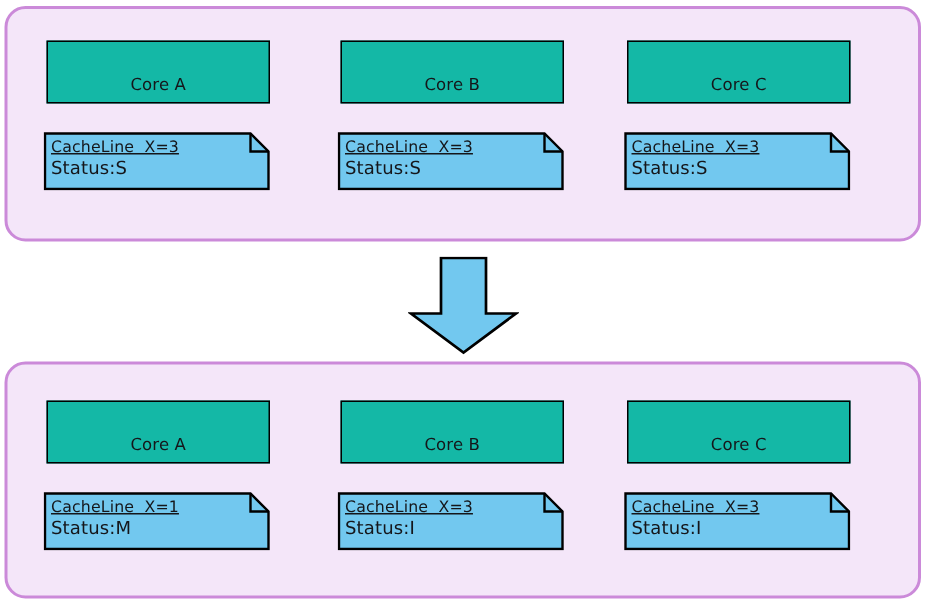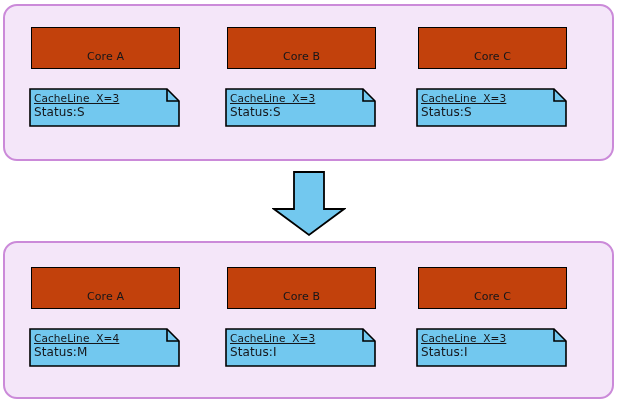--- a/index.html
+++ b/index.html
@@ -29,21 +29,21 @@
   }
   #group-before { left: 3px;  top: 4px;   width: 611px; height: 157px; }
   #group-after  { left: 3px;  top: 241px; width: 611px; height: 158px; }
 
   
   .core-box {
     position: absolute;
     box-sizing: border-box;
     width: 149px;
     height: 42px;
-    background: #c2410c;
+    background: #14b8a6;
     border: 1.6px solid #000000;
   }
   .core-label {
     position: absolute;
     left: 0;
     right: 0;
     bottom: 5px;
     text-align: center;
     font-size: 11px;
     color: #15161a;
@@ -146,21 +146,21 @@
   <div class="group-panel" id="group-after"></div>
 
   <div class="core-box" style="left:31px; top:267px;">
     <div class="core-label">Core A</div>
   </div>
   <div class="note" style="left:29px; top:328px;">
     <svg width="151" height="39" viewBox="0 0 151 39">
       <path d="M1,1 L138,1 L150,13 L150,38 L1,38 Z" fill="#72c8ef" stroke="#000000" stroke-width="1.6" stroke-linejoin="miter"></path>
       <path d="M138,1 L138,13 L150,13" fill="none" stroke="#000000" stroke-width="1.6" stroke-linejoin="miter"></path>
     </svg>
-    <div class="note-text">CacheLine  X=4</div>
+    <div class="note-text">CacheLine  X=1</div>
     <div class="note-line2">Status:M</div>
   </div>
 
   <div class="core-box" style="left:227px; top:267px;">
     <div class="core-label">Core B</div>
   </div>
   <div class="note" style="left:225px; top:328px;">
     <svg width="151" height="39" viewBox="0 0 151 39">
       <path d="M1,1 L138,1 L150,13 L150,38 L1,38 Z" fill="#72c8ef" stroke="#000000" stroke-width="1.6" stroke-linejoin="miter"></path>
       <path d="M138,1 L138,13 L150,13" fill="none" stroke="#000000" stroke-width="1.6" stroke-linejoin="miter"></path>

